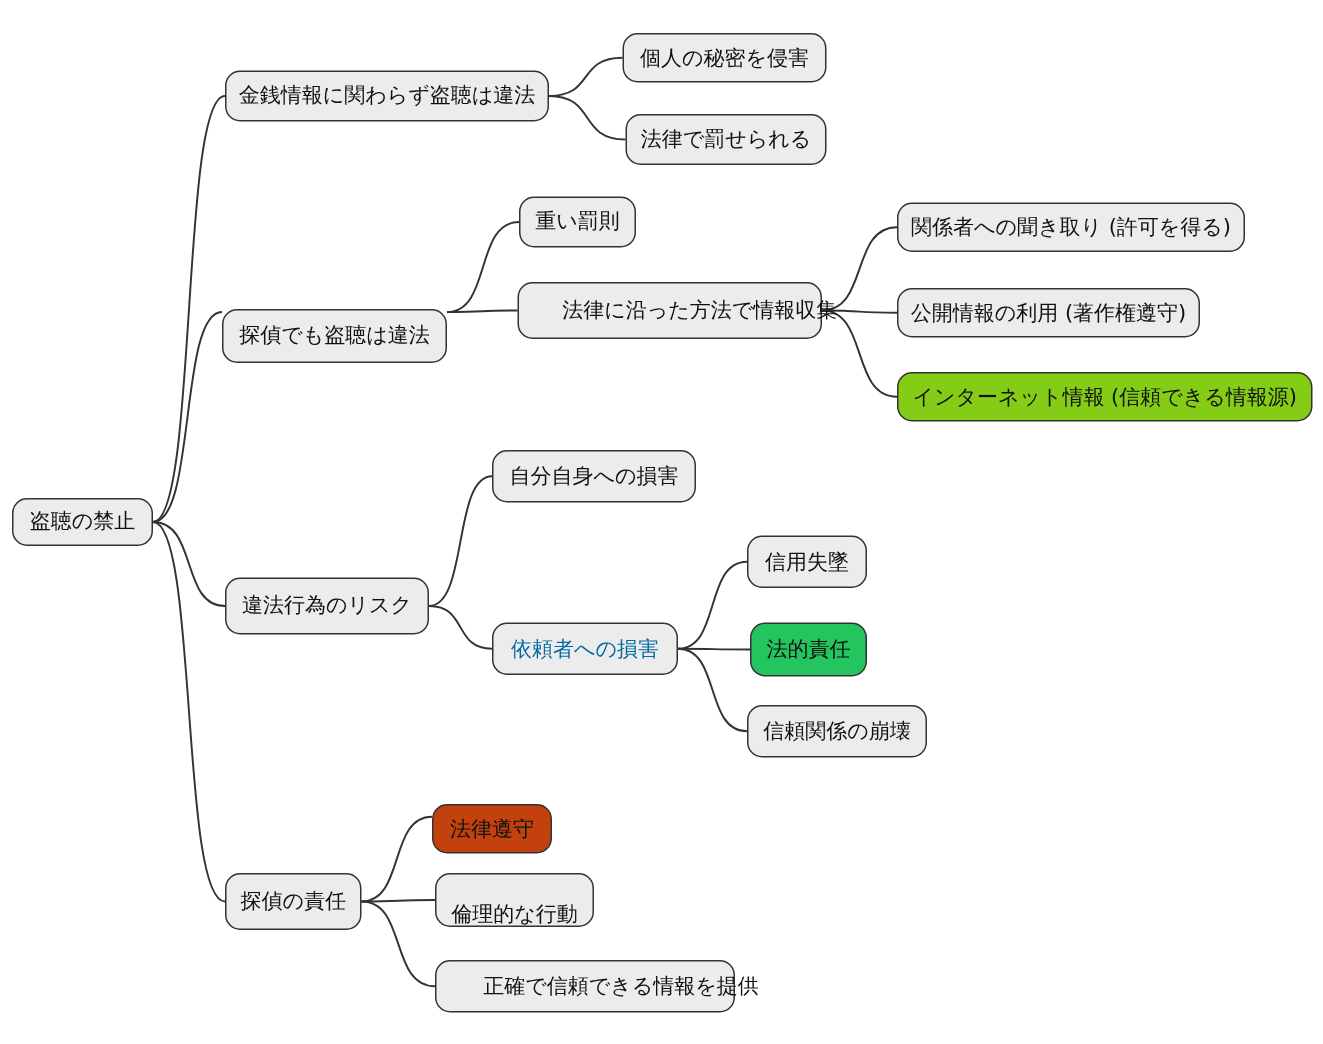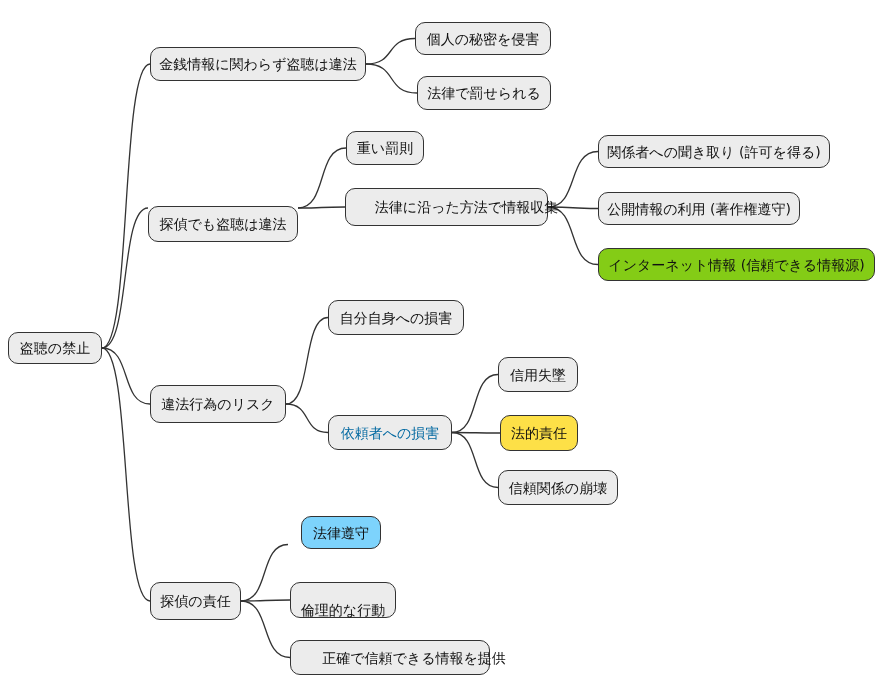--- a/index.html
+++ b/index.html
@@ -100,30 +100,30 @@
       </div>
       <div class="node" style="left: 328px; top: 300px; width: 136px; height: 35px; background: rgb(236, 236, 236); border-color: rgb(51, 51, 51);">
         <span style="color: rgb(17, 17, 17);">自分自身への損害</span>
       </div>
       <div class="node" style="left: 328px; top: 415px; width: 124px; height: 35px; background: rgb(236, 236, 236); border-color: rgb(51, 51, 51);">
         <span style="color: #0369a1;">依頼者への損害</span>
       </div>
       <div class="node" style="left: 498px; top: 357px; width: 80px; height: 35px; background: rgb(236, 236, 236); border-color: rgb(51, 51, 51);">
         <span style="color: rgb(17, 17, 17);">信用失墜</span>
       </div>
-      <div class="node" style="left: 500px; top: 415px; width: 78px; height: 36px; background: #fde047; border-color: rgb(51, 51, 51);">
+      <div class="node" style="left: 500px; top: 415px; width: 78px; height: 36px; background: #22c55e; border-color: rgb(51, 51, 51);">
         <span style="color: rgb(17, 17, 17);">法的責任</span>
       </div>
       <div class="node" style="left: 498px; top: 470px; width: 120px; height: 35px; background: rgb(236, 236, 236); border-color: rgb(51, 51, 51);">
         <span style="color: rgb(17, 17, 17);">信頼関係の崩壊</span>
       </div>
       <div class="node" style="left: 150px; top: 582px; width: 91px; height: 38px; background: rgb(236, 236, 236); border-color: rgb(51, 51, 51);">
         <span style="color: rgb(17, 17, 17); text-align: center;">探偵の責任</span>
       </div>
-      <div class="node" style="left: 288px; top: 516px; width: 80px; height: 33px; background: #7dd3fc; border-color: rgb(51, 51, 51); margin-left: 13px;">
+      <div class="node" style="left: 288px; top: 536px; width: 80px; height: 33px; background: #c2410c; border-color: rgb(51, 51, 51);">
         <span style="color: rgb(17, 17, 17);">法律遵守</span>
       </div>
       <div class="node" style="left: 290px; top: 582px; width: 106px; height: 36px; background: rgb(236, 236, 236); border-color: rgb(51, 51, 51); align-items: flex-end;">
         <span style="color: rgb(17, 17, 17);">倫理的な行動</span>
       </div>
       <div class="node" style="left: 290px; top: 640px; width: 200px; height: 35px; background: rgb(236, 236, 236); border-color: rgb(51, 51, 51); padding-left: 48px;">
         <span style="color: rgb(17, 17, 17);">正確で信頼できる情報を提供</span>
       </div>
     </div>
 </div>

